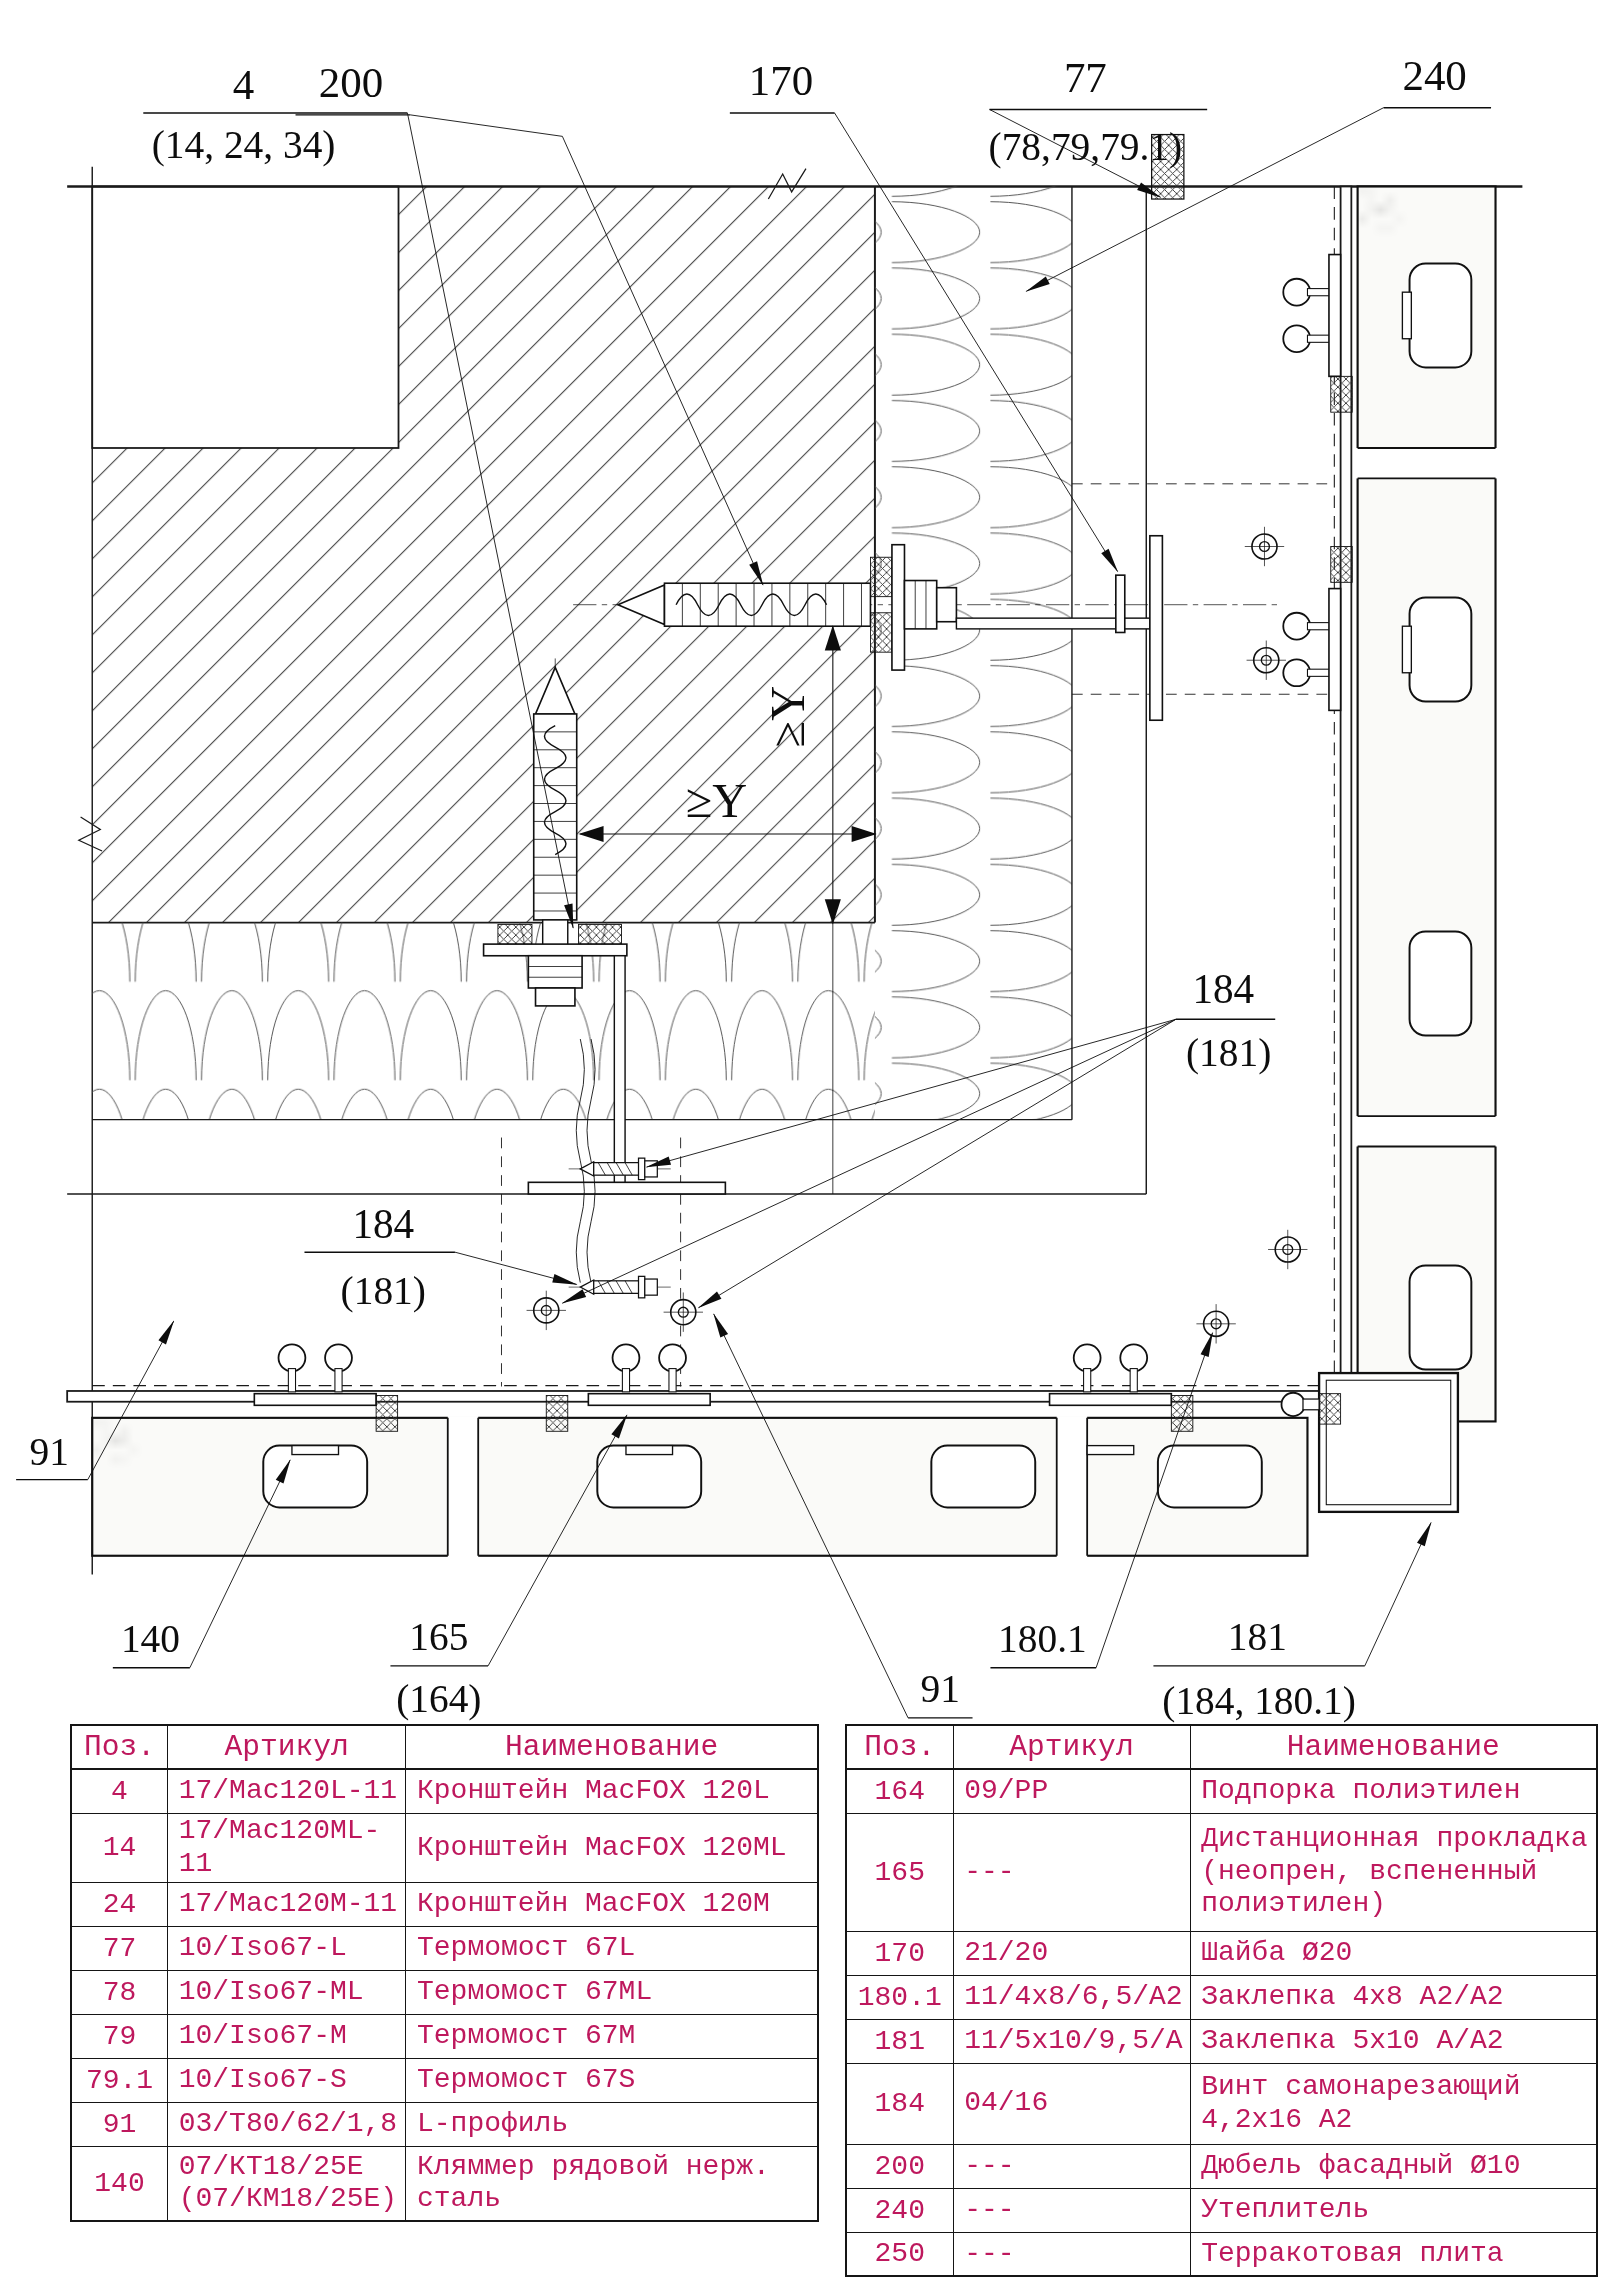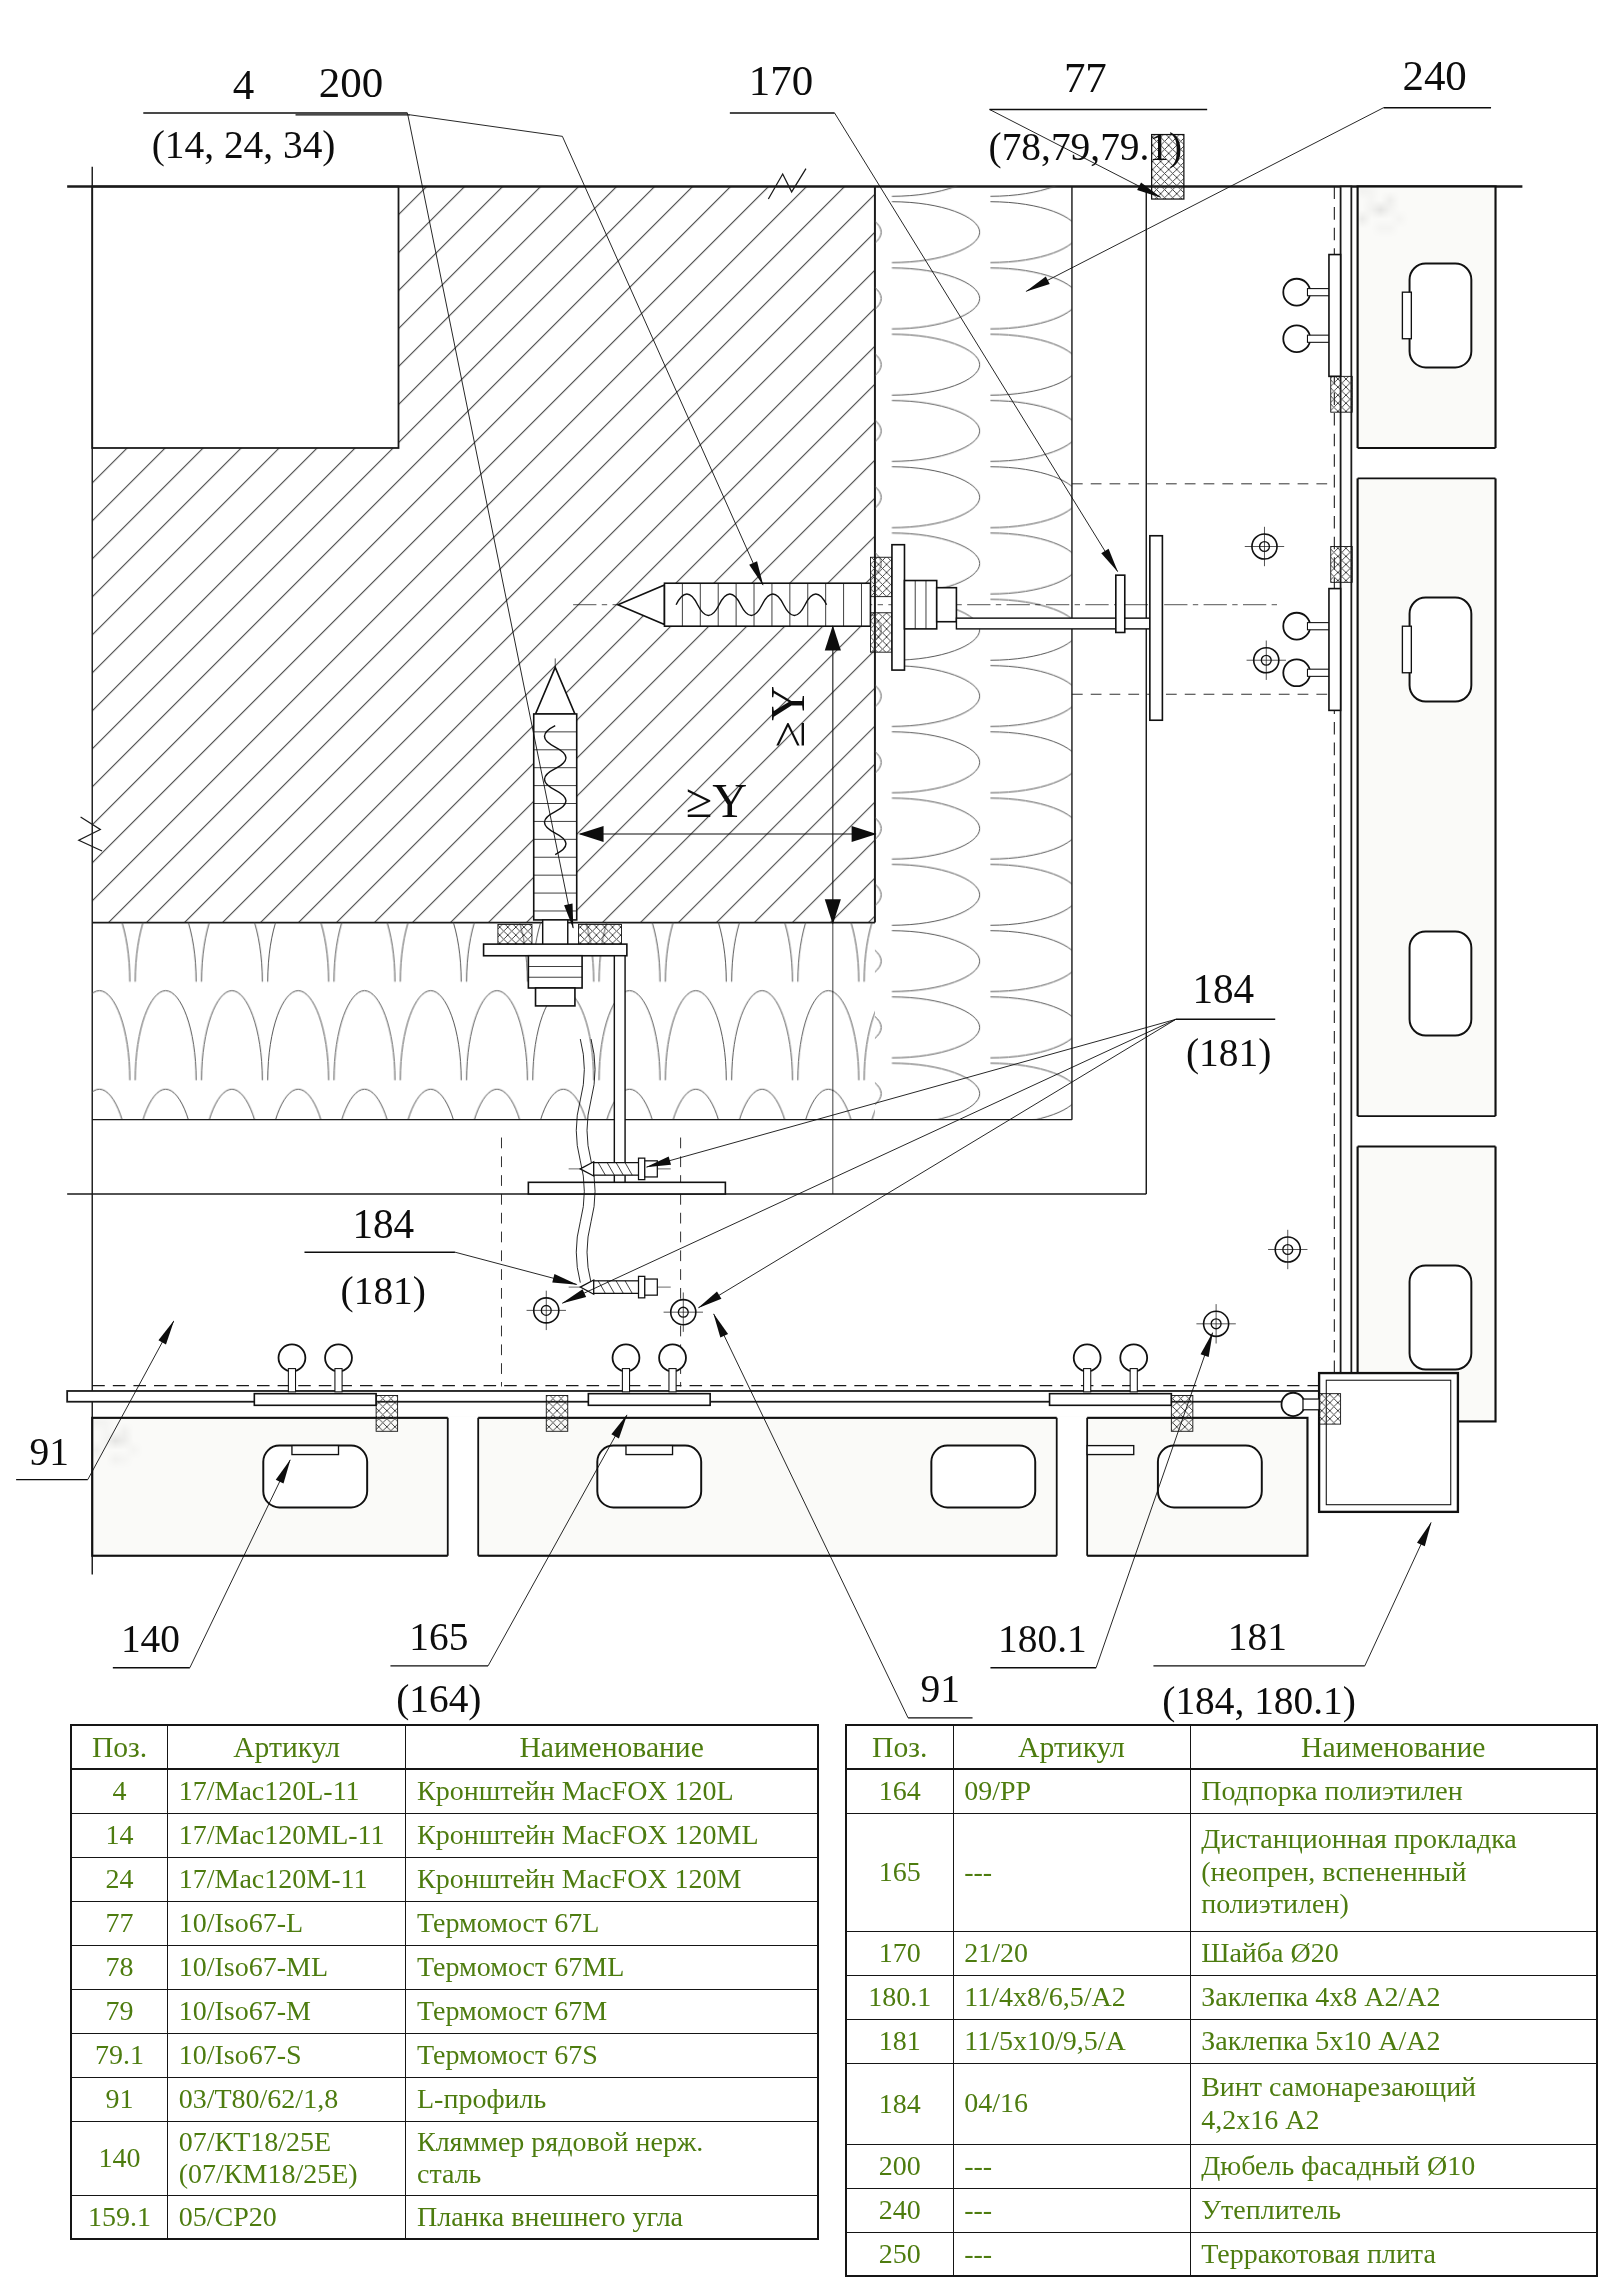--- a/index.html
+++ b/index.html
@@ -5,21 +5,21 @@
   html,body{margin:0;padding:0;background:#ffffff;}
   #page{position:relative;width:1620px;height:2293px;background:#fff;overflow:hidden;
         font-family:"Liberation Serif", serif;color:#111;}
   #drawing{position:absolute;left:0;top:0;width:1620px;height:2293px;}
   #watermark{position:absolute;left:116px;top:1071px;width:1397px;text-align:center;
     font-family:"Liberation Sans", sans-serif;font-weight:bold;font-size:190px;letter-spacing:2.7px;
     color:rgba(244,244,244,0.85);
     text-shadow:4.5px 5.4px 4.5px rgba(105,105,105,0.55), -1.8px -2.7px 1.8px rgba(255,255,255,0.95), 1.8px 1.8px 0 rgba(150,150,150,0.4);
     pointer-events:none;user-select:none;}
   table.parts{position:absolute;border-collapse:collapse;table-layout:fixed;
-    font-family:Liberation Serif, serif;font-size:28px;color:#4d7c0f;background:#fff;}
+    font-family:Liberation Mono, monospace;font-size:28px;color:#be185d;background:#fff;}
   table.parts, table.parts td, table.parts th{border:1.8px solid #151515;}
   table.parts{border-width:2.7px;}
   table.parts th{font-weight:normal;font-size:29.6px;text-align:center;border-bottom-width:2.7px;padding:1.8px 3.6px;}
   td.c-pos{text-align:center;padding:1.8px 3.6px;}
   td.c-art,td.c-name{text-align:left;padding:1.8px 3.6px 1.8px 10.7px;white-space:pre-line;line-height:1.16;}
   #left-table{left:70px;top:1724px;width:749px;}
   #right-table{left:845px;top:1724px;width:752px;}
   text{font-family:"Liberation Serif", serif;fill:#0d0d0d;}
 </style>
 </head>
@@ -405,25 +405,20 @@
           <td class="c-art">03/Т80/62/1,8</td>
           <td class="c-name">L-профиль</td>
         </tr>
   <tr style="height:74px">
           <td class="c-pos">140</td>
           <td class="c-art">07/КТ18/25Е
 (07/КМ18/25Е)</td>
           <td class="c-name">Кляммер рядовой нерж.
 сталь</td>
         </tr>
-  <tr style="height:44px">
-          <td class="c-pos">159.1</td>
-          <td class="c-art">05/СР20</td>
-          <td class="c-name">Планка внешнего угла</td>
-        </tr>
 </tbody>
     </table>
 
 <table class="parts" id="right-table">
   <colgroup>
         <col style="width:107px">
         <col style="width:237px">
         <col style="width:407px">
       </colgroup>
   <tbody>

